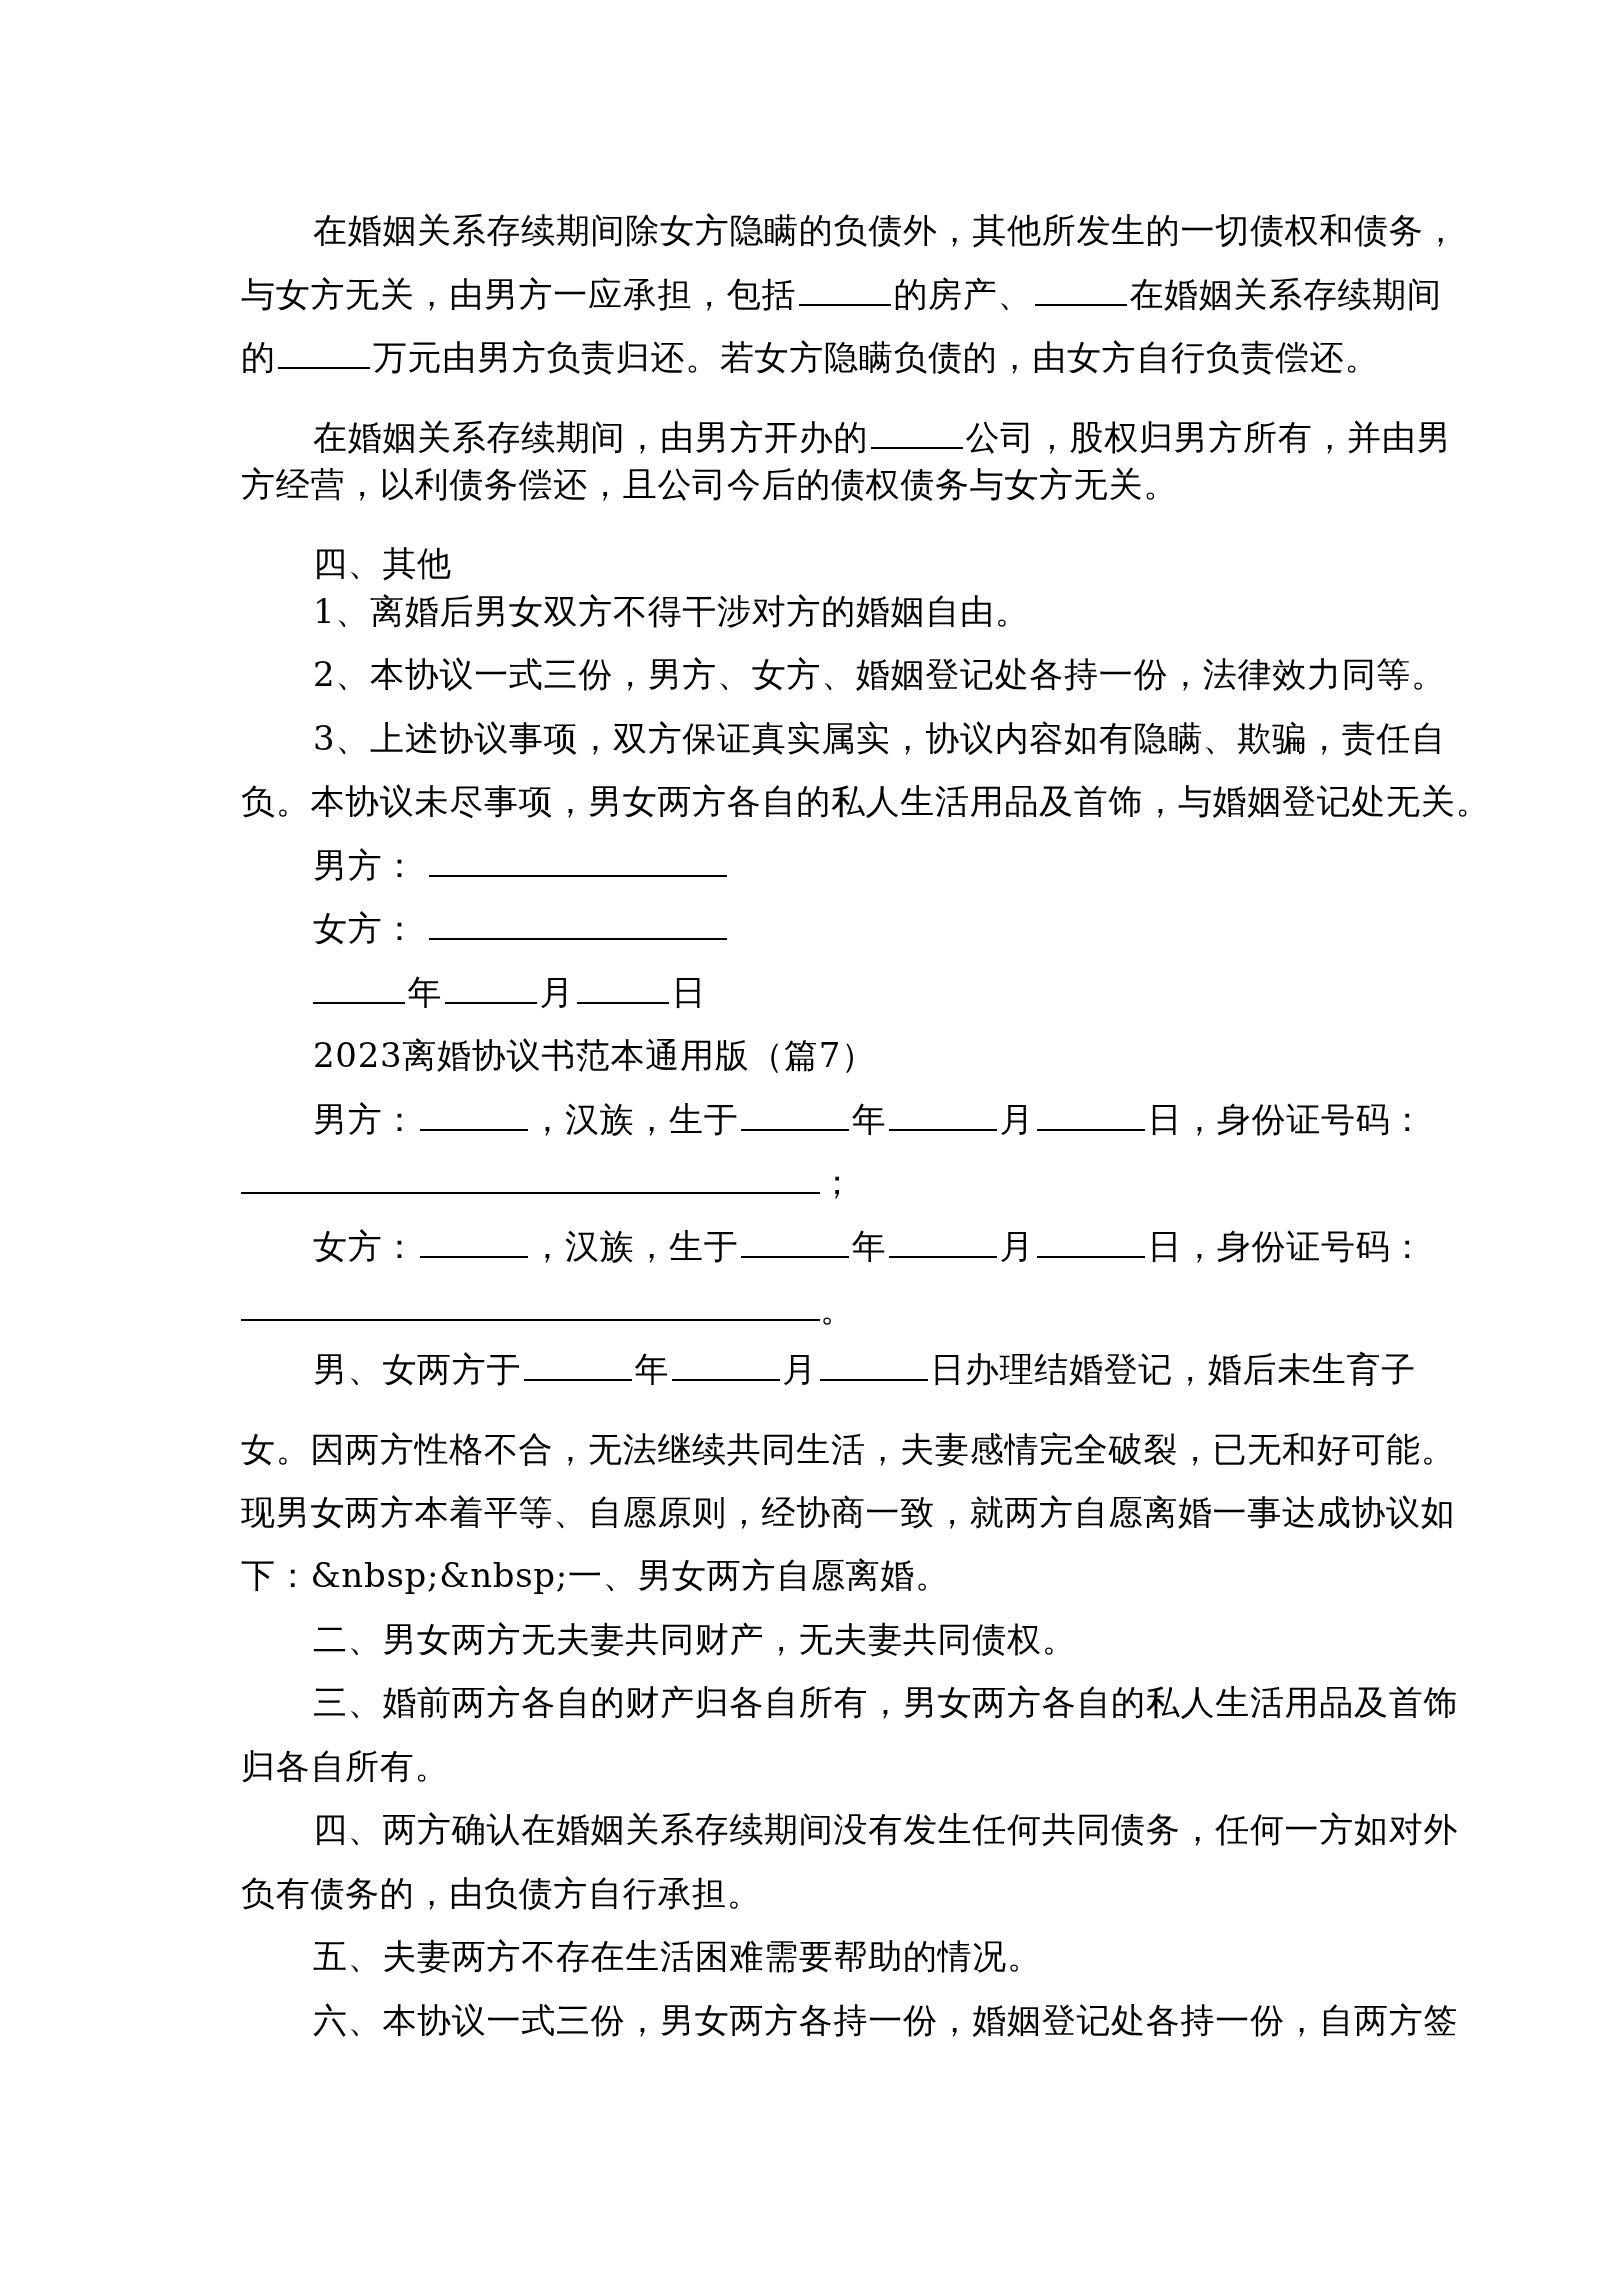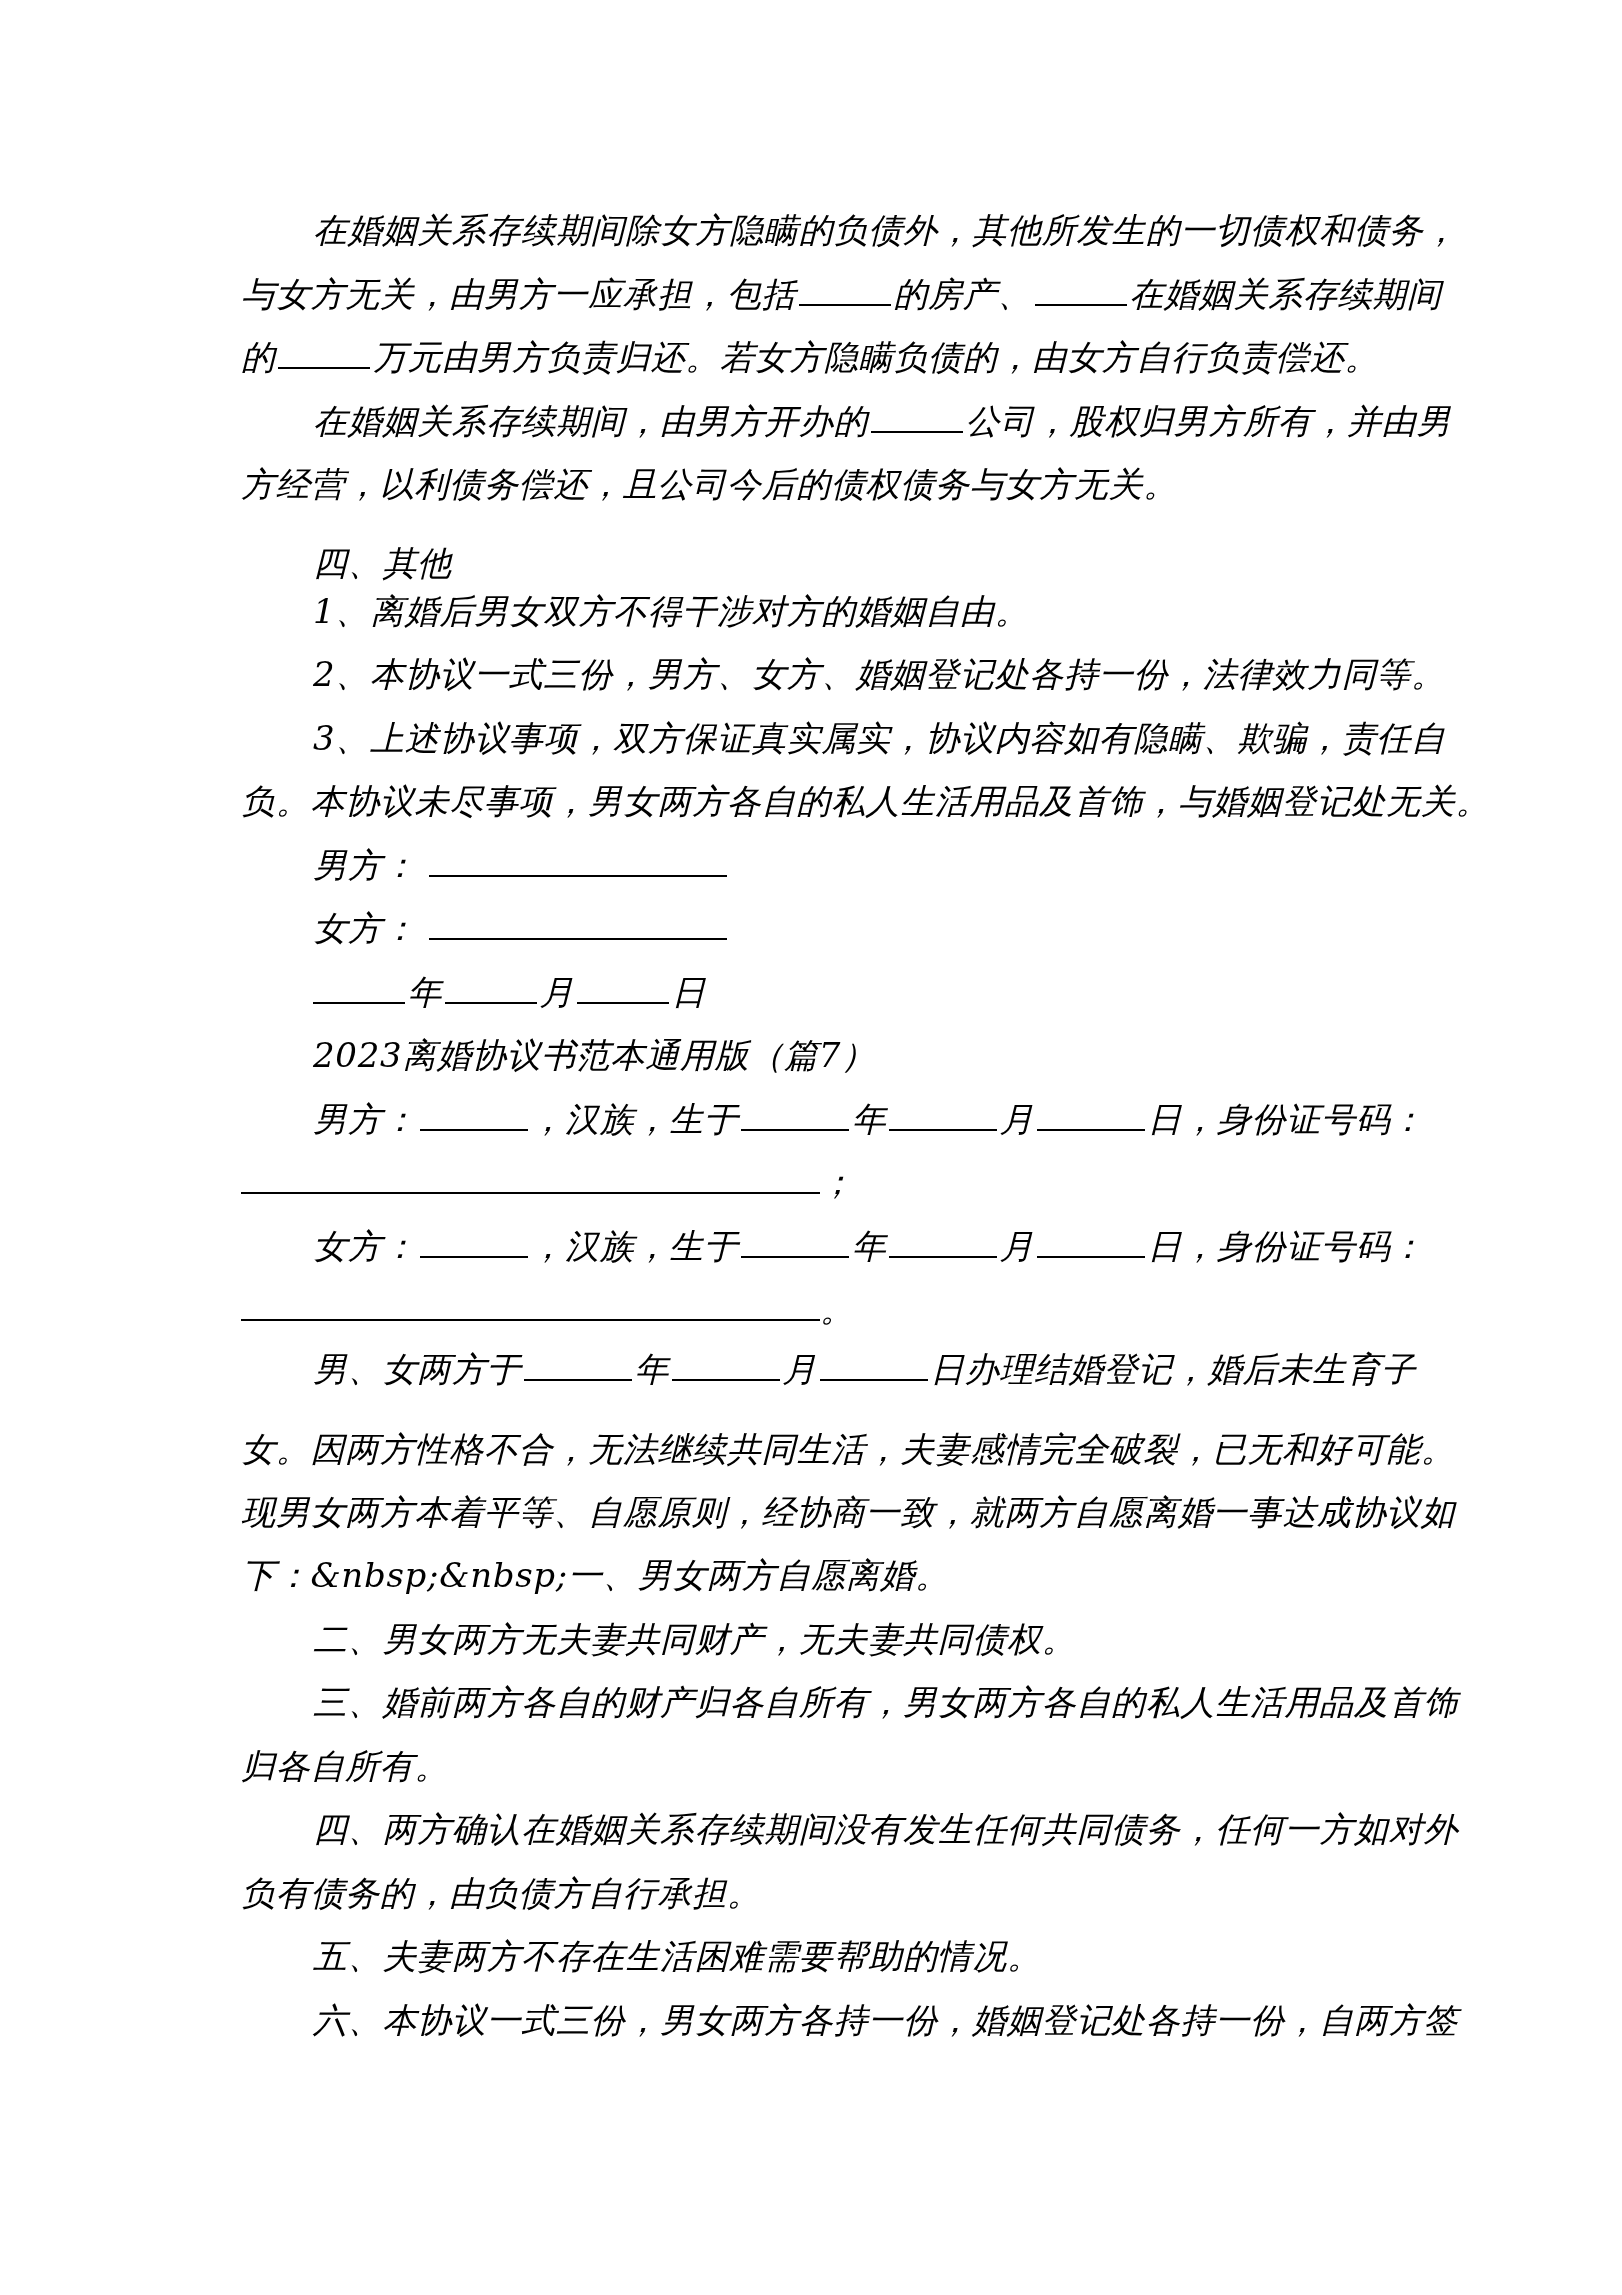--- a/index.html
+++ b/index.html
@@ -14,21 +14,20 @@
       overflow: hidden;
       font-family: "DejaVu Serif", "Liberation Serif", serif;
       color: #000000;
     }
     .page {
       position: absolute;
       left: 0; top: 0;
       width: 1303px;
       height: 2295px;
       background: #ffffff;
-      font-style: italic;
     }
     .content {
       position: absolute;
       left: 241px;
       top: 196px;
       width: 1145px;
     }
     .line {
       position: absolute;
       left: 0;
@@ -59,21 +58,21 @@
     <div class="line indent" style="top:13px">在婚姻关系存续期间除女方隐瞒的负债外，其他所发生的一切债权和债务，</div>
 
     <div class="line" style="top:77px">
       <span>与女方无关，由男方一应承担，包括</span><span class="blank b6"></span><span>的房产、</span><span class="blank b6"></span><span>在婚姻关系存续期间</span>
     </div>
 
     <div class="line" style="top:140px">
       <span>的</span><span class="blank b6"></span><span>万元由男方负责归还。若女方隐瞒负债的，由女方自行负责偿还。</span>
     </div>
 
-    <div class="line indent" style="top:204px">
+    <div class="line indent" style="top:220px">
       <span>在婚姻关系存续期间，由男方开办的</span><span class="blank b6"></span><span>公司，股权归男方所有，并由男</span>
     </div>
 
     <div class="line" style="top:267px">方经营，以利债务偿还，且公司今后的债权债务与女方无关。</div>
 
     <div class="line indent" style="top:346px">四、其他</div>
 
     <div class="line indent" style="top:394px">1、离婚后男女双方不得干涉对方的婚姻自由。</div>
 
     <div class="line indent" style="top:457px">2、本协议一式三份，男方、女方、婚姻登记处各持一份，法律效力同等。</div>

